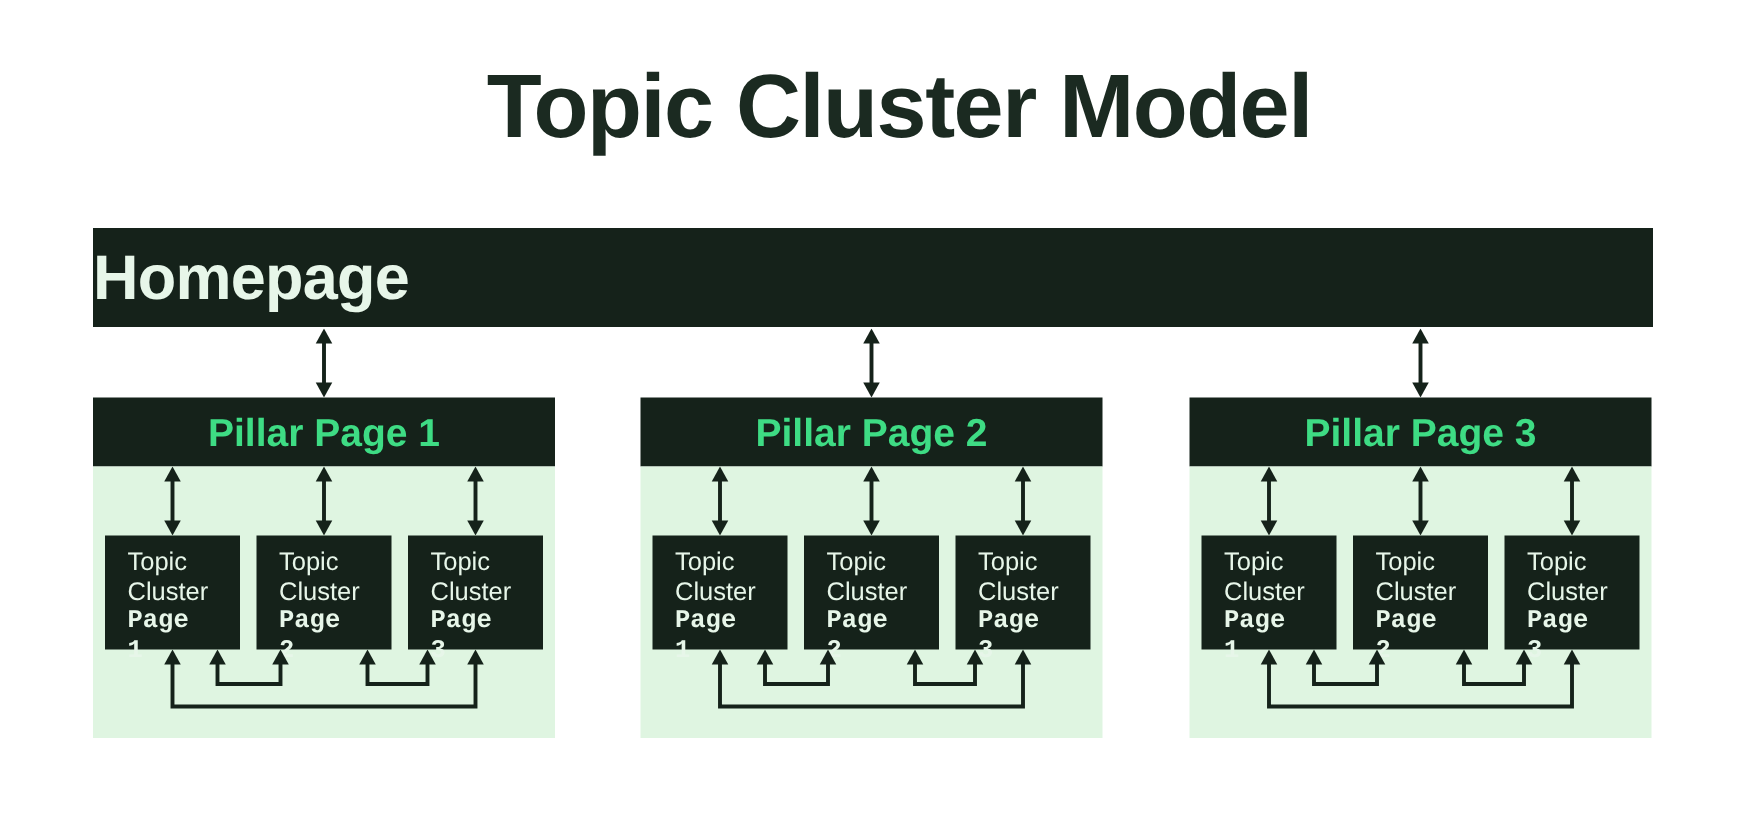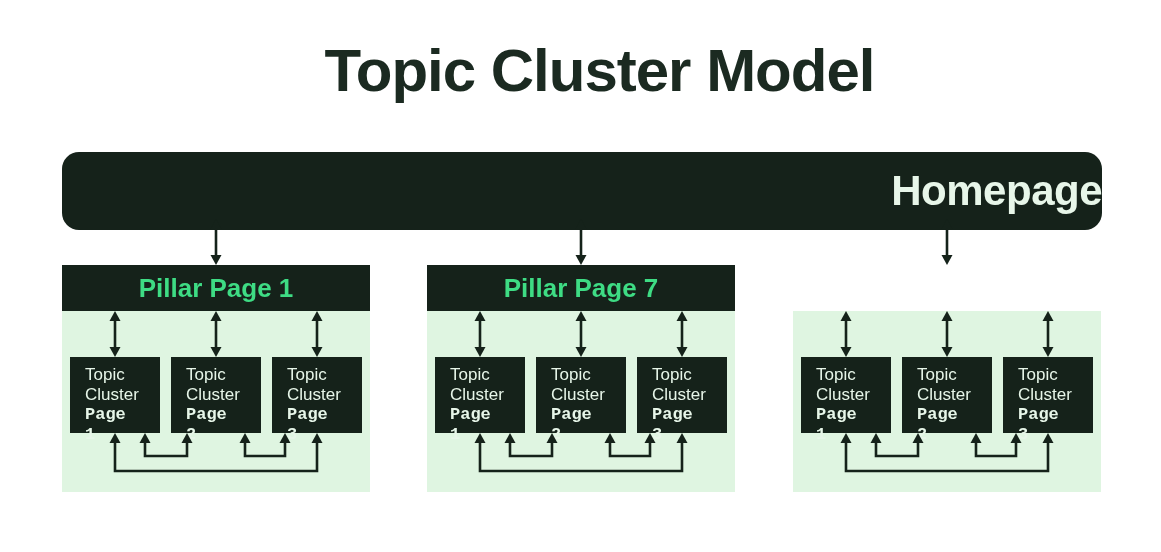--- a/index.html
+++ b/index.html
@@ -15,23 +15,23 @@
   .canvas{
     position:relative;width:1161px;height:552px;
     background:var(--canvas-bg,#fff);overflow:hidden;
   }
   .title{
     position:absolute;left:0;right:0;top:36px;
     text-align:center;font-size:60px;font-weight:bold;
     letter-spacing:-1px;color:var(--title-text,#1b2a21);padding-left:38px;
   }
   .homepage-bar{
-    position:absolute;left:62px;top:152px;width:1040px;height:78px;
+    position:absolute;left:62px;top:152px;width:1040px;height:66px;
     background:var(--dark,#15221a);
-    display:flex;align-items:center;justify-content:flex-end;border-radius:17px;
+    display:flex;align-items:center;justify-content:flex-start;
   }
   .homepage-bar span{
     color:var(--mint-text,#e7f6e9);font-size:42px;font-weight:bold;
     letter-spacing:-0.5px;
   }
   .varrow{position:absolute;width:12px;height:46px;}
   .varrow line{stroke:var(--dark,#15221a);stroke-width:2.6;}
   .varrow polygon{fill:var(--dark,#15221a);}
   .ta1{left:210px;top:219px;} .ta2{left:575px;top:219px;} .ta3{left:941px;top:219px;}
 
@@ -137,21 +137,21 @@
         <polygon points="119.5,10 130.5,10 125,0"></polygon>
         <polygon points="177.5,10 188.5,10 183,0"></polygon>
         <polygon points="217.5,10 228.5,10 223,0"></polygon>
         <polygon points="249.5,10 260.5,10 255,0"></polygon>
       </svg>
     </div>
   </section>
 
   <section class="group g2">
     <div class="pillar-bar">
-      <span>Pillar Page 7</span>
+      <span>Pillar Page 2</span>
     </div>
     <div class="cluster-area">
       <svg class="varrow va1" viewBox="0 0 12 46">
         <line x1="6" y1="9" x2="6" y2="37"></line>
           <polygon points="6,0 11.5,10 0.5,10"></polygon>
           <polygon points="6,46 11.5,36 0.5,36"></polygon>
       </svg>
       <svg class="varrow va2" viewBox="0 0 12 46">
         <line x1="6" y1="9" x2="6" y2="37"></line>
           <polygon points="6,0 11.5,10 0.5,10"></polygon>
@@ -187,20 +187,23 @@
         <polygon points="77.5,10 88.5,10 83,0"></polygon>
         <polygon points="119.5,10 130.5,10 125,0"></polygon>
         <polygon points="177.5,10 188.5,10 183,0"></polygon>
         <polygon points="217.5,10 228.5,10 223,0"></polygon>
         <polygon points="249.5,10 260.5,10 255,0"></polygon>
       </svg>
     </div>
   </section>
 
   <section class="group g3">
+    <div class="pillar-bar">
+      <span>Pillar Page 3</span>
+    </div>
     <div class="cluster-area">
       <svg class="varrow va1" viewBox="0 0 12 46">
         <line x1="6" y1="9" x2="6" y2="37"></line>
           <polygon points="6,0 11.5,10 0.5,10"></polygon>
           <polygon points="6,46 11.5,36 0.5,36"></polygon>
       </svg>
       <svg class="varrow va2" viewBox="0 0 12 46">
         <line x1="6" y1="9" x2="6" y2="37"></line>
           <polygon points="6,0 11.5,10 0.5,10"></polygon>
           <polygon points="6,46 11.5,36 0.5,36"></polygon>

